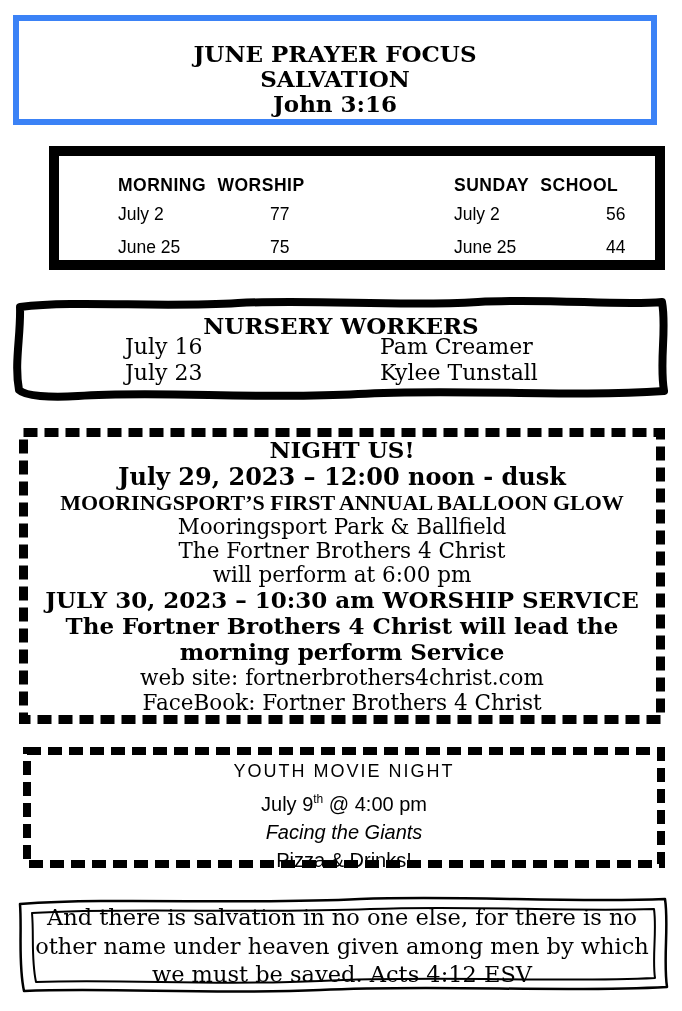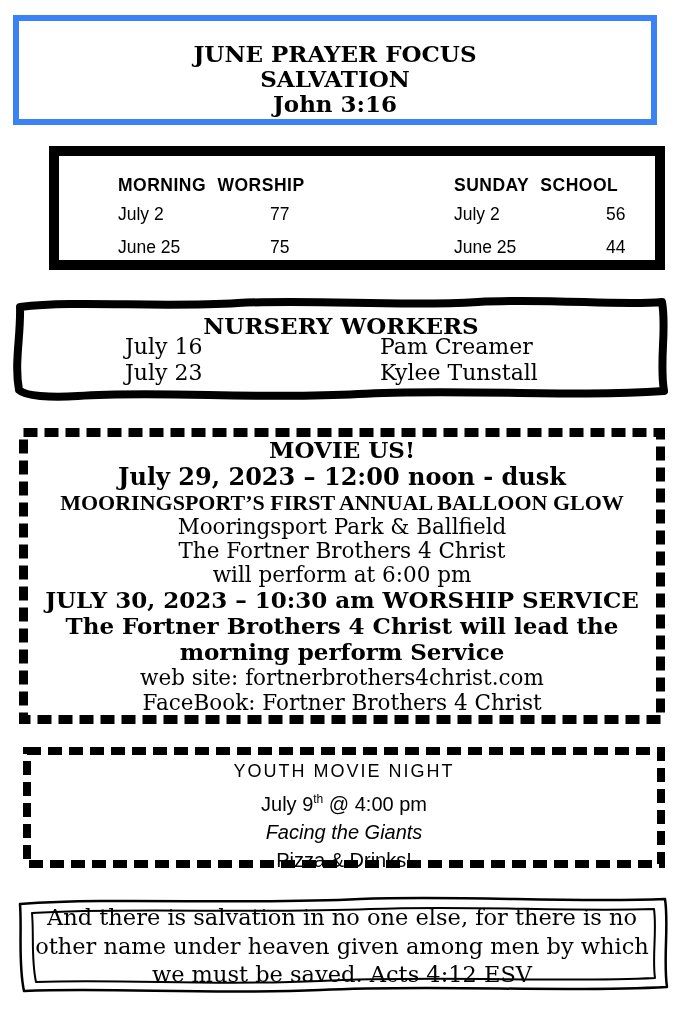--- a/index.html
+++ b/index.html
@@ -135,21 +135,21 @@
       <span class="nursery-name">Kylee Tunstall</span>
     </div>
   </div>
 </div>
 
 <div class="box" id="join-box">
   <svg width="646" height="296" viewBox="0 0 646 296">
     <rect x="4.5" y="4.5" width="637" height="287" fill="none" stroke="#000" stroke-width="9" stroke-dasharray="14 7"></rect>
   </svg>
   <div class="join-content">
-    <div class="j-title">MOVIE US!</div>
+    <div class="j-title">NIGHT US!</div>
     <div class="j-datetime">July 29, 2023 – 12:00 noon - dusk</div>
     <div class="j-event">MOORINGSPORT’S FIRST ANNUAL BALLOON GLOW</div>
     <div class="j-reg">Mooringsport Park &amp; Ballfield</div>
     <div class="j-reg">The Fortner Brothers 4 Christ</div>
     <div class="j-reg">will perform at 6:00 pm</div>
     <div class="j-service">JULY 30, 2023 – 10:30 am WORSHIP SERVICE</div>
     <div class="j-service">The Fortner Brothers 4 Christ will lead the</div>
     <div class="j-service">morning perform Service</div>
     <div class="j-webline">web site: fortnerbrothers4christ.com</div>
     <div class="j-webline">FaceBook: Fortner Brothers 4 Christ</div>

